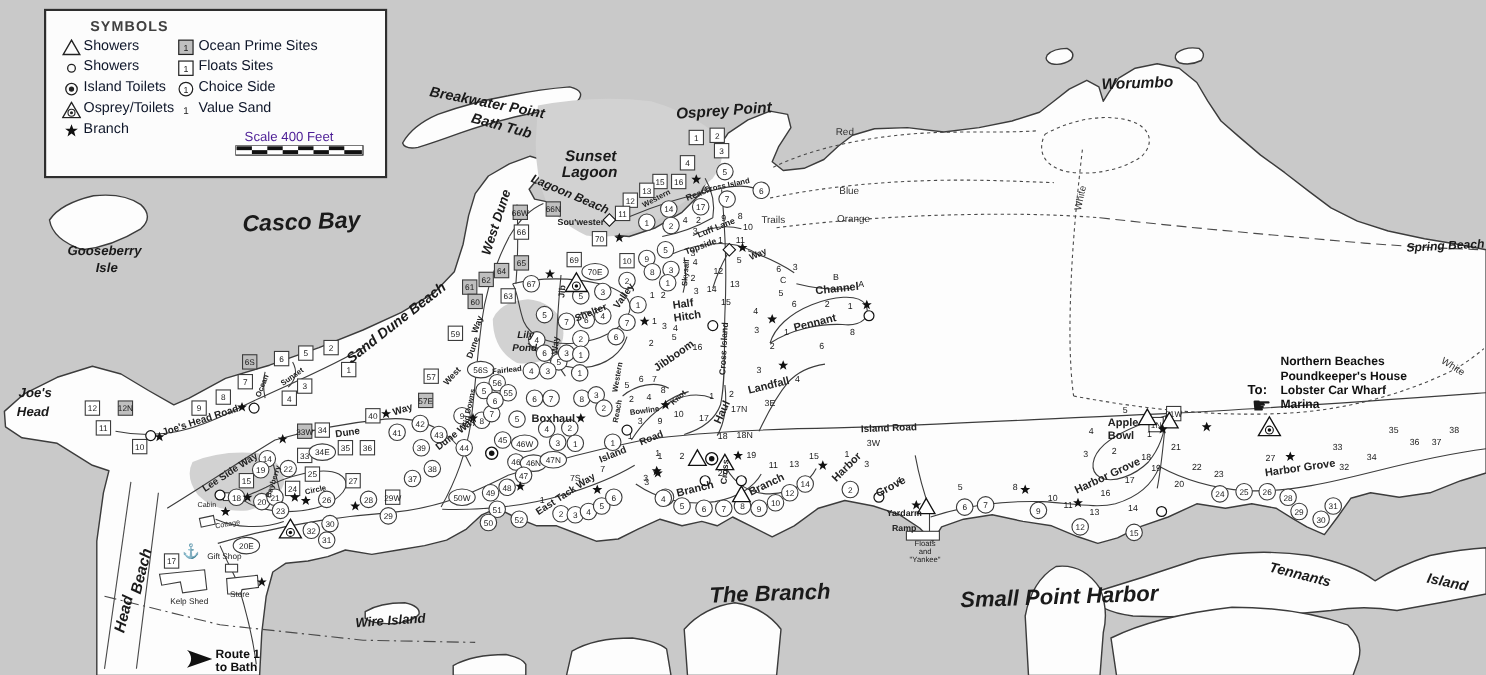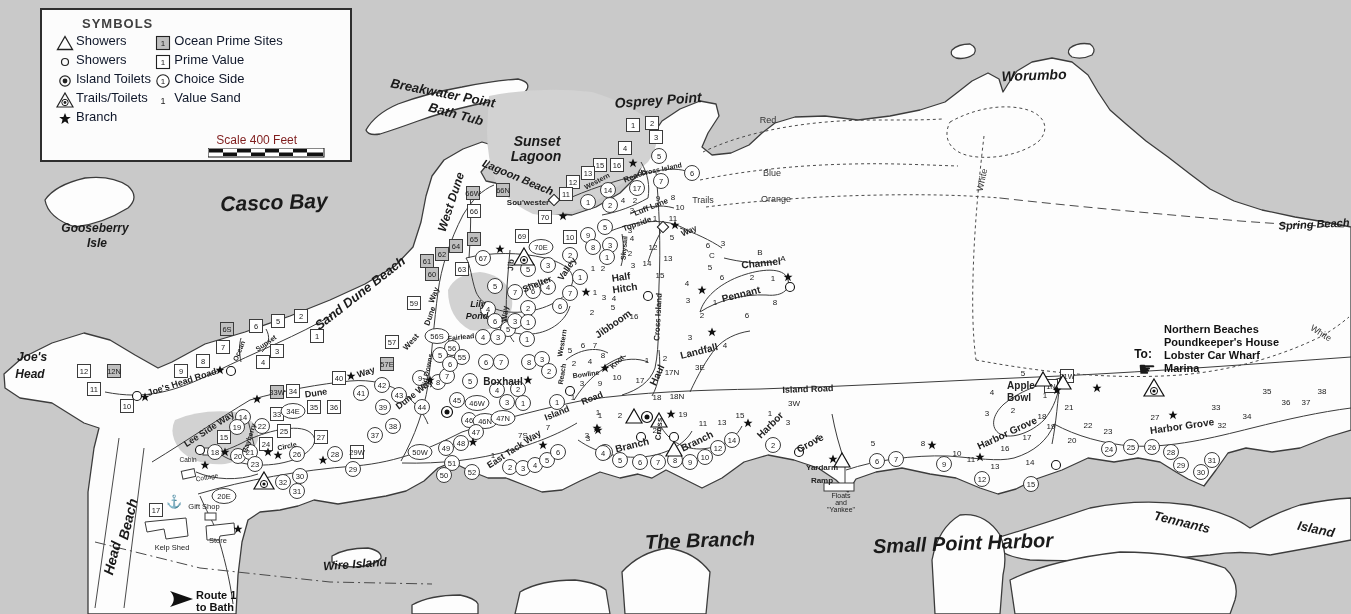--- a/index.html
+++ b/index.html
@@ -10,21 +10,21 @@
   .legend{position:absolute;left:40px;top:8px;width:312px;height:154px;
           background:#fcfcfc;border:2px solid #2e2e2e;box-sizing:border-box;
           padding:4px 8px 0 12px;z-index:5;}
   .legend-title{font-weight:bold;font-size:13px;letter-spacing:1px;color:#404040;
                 margin:2px 0 2px 28px;}
   .legend-cols{display:flex;}
   .legend-col{display:flex;flex-direction:column;}
   .legend-col.left{width:138px;}
   .legend-row{display:flex;height:19px;font-size:13px;color:#0f172a;}
   .legend-row .ic{width:22px;display:flex;justify-content:center;align-items:center;}
-  .scale-wrap{margin-top:24px;margin-left:56px;font-size:12px;color:#7f1d1d;}
+  .scale-wrap{margin-top:8px;margin-left:56px;font-size:12px;color:#4c1d95;}
   .scale-wrap .txt{margin-left:8px;}
   
   text{fill:#1a1a1a;}
   .lp{font-family:"Liberation Sans",sans-serif;font-style:italic;font-weight:bold;}
   .lr{font-family:"Liberation Sans",sans-serif;font-weight:bold;fill:#222;}
   .ls{font-family:"Liberation Sans",sans-serif;fill:#222;}
   .lt{font-family:"Liberation Sans",sans-serif;fill:#333;}
   .lb{font-family:"Liberation Sans",sans-serif;font-weight:bold;fill:#111;}
   .sitetxt{font-family:"Liberation Sans",sans-serif;fill:#1a1a1a;}
 </style>
@@ -766,21 +766,21 @@
             <span>Island Toilets</span>
         </div>
         <div class="legend-row">
           <span class="ic">
             <svg width="18" height="16">
                 <polygon points="9,1 17,15 1,15" fill="none" stroke="#222" stroke-width="1.2"></polygon>
                 <circle cx="9" cy="10.5" r="3.2" fill="none" stroke="#222" stroke-width="1"></circle>
                 <circle cx="9" cy="10.5" r="1.4" fill="#222"></circle>
               </svg>
           </span>
-            <span>Trails/Toilets</span>
+            <span>Osprey/Toilets</span>
         </div>
         <div class="legend-row">
           <span class="ic">
             <svg width="18" height="16">
                 <path d="M9,2 L10.6,6 L14.8,6 L11.4,8.6 L12.6,13 L9,10.4 L5.4,13 L6.6,8.6 L3.2,6 L7.4,6 Z" fill="#111"></path>
               </svg>
           </span>
             <span>Branch</span>
         </div>
       </div>
@@ -794,21 +794,21 @@
           </span>
             <span>Ocean Prime Sites</span>
         </div>
         <div class="legend-row">
           <span class="ic">
             <svg width="18" height="16">
                 <rect x="2.5" y="1.5" width="13" height="13" fill="#fff" stroke="#222" stroke-width="1.1"></rect>
                 <text x="9" y="8.6" text-anchor="middle" dominant-baseline="central" font-size="8" fill="#1a1a1a">1</text>
               </svg>
           </span>
-            <span>Prime Value</span>
+            <span>Floats Sites</span>
         </div>
         <div class="legend-row">
           <span class="ic">
             <svg width="18" height="16">
                 <circle cx="9" cy="8" r="6.2" fill="#fff" stroke="#222" stroke-width="1.1"></circle>
                 <text x="9" y="8.6" text-anchor="middle" dominant-baseline="central" font-size="8" fill="#1a1a1a">1</text>
               </svg>
           </span>
             <span>Choice Side</span>
         </div>

